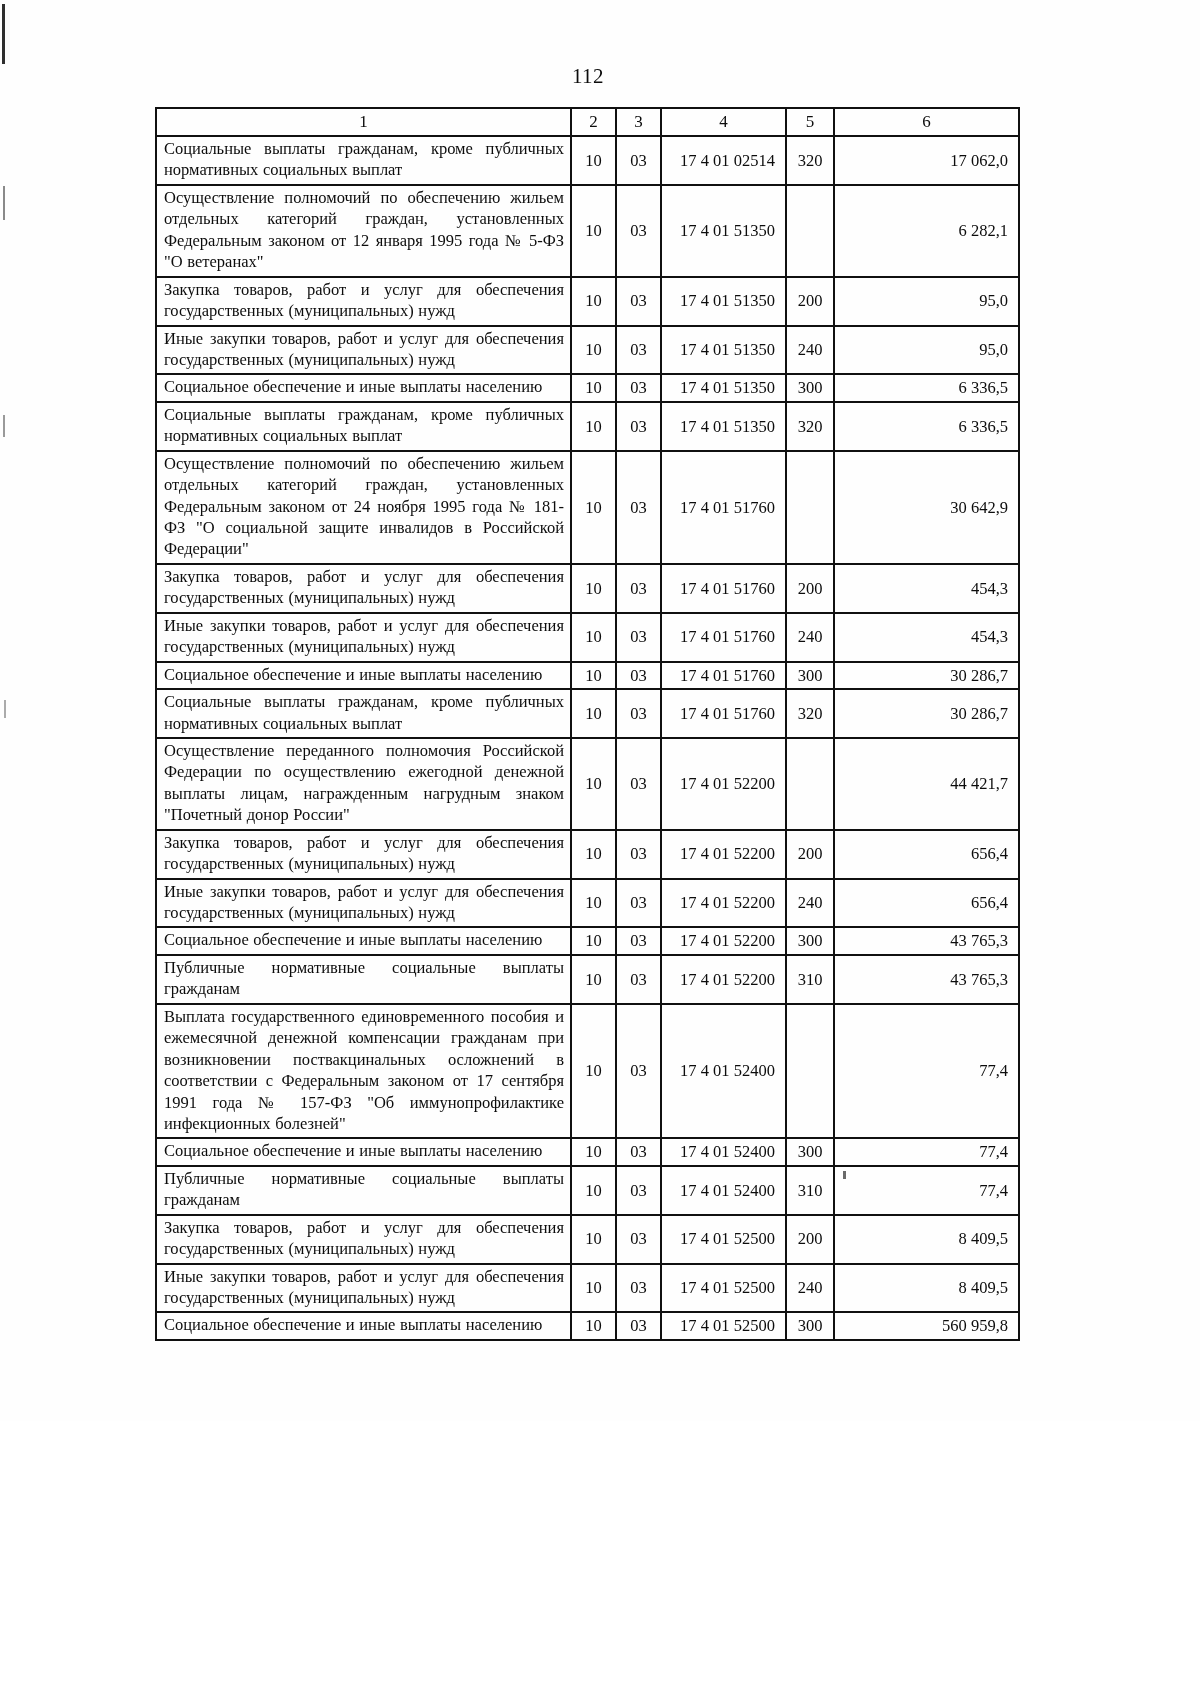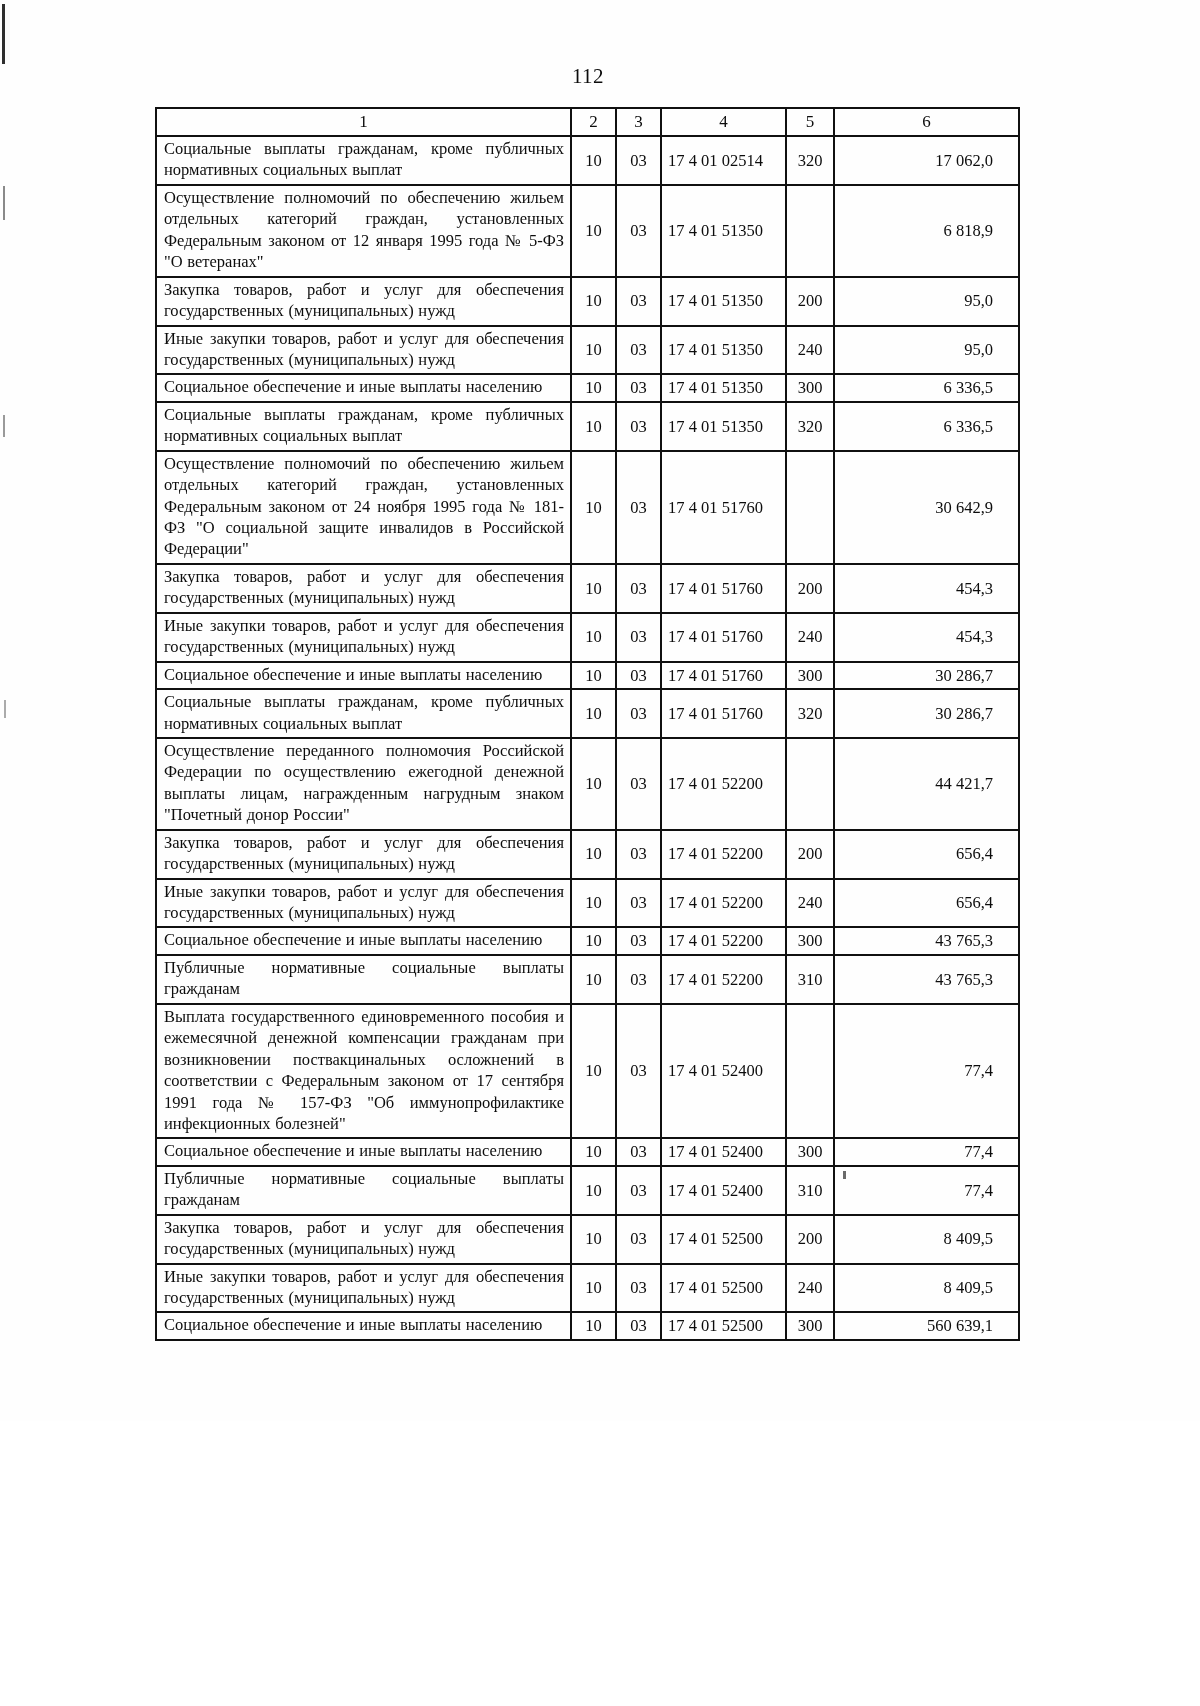--- a/index.html
+++ b/index.html
@@ -56,26 +56,26 @@
     word-spacing: 0.5px;
     margin-top: 24px;
   }
   td.c-num {
     text-align: center;
     padding: 1px 2px;
     white-space: nowrap;
   }
   td.c-code {
     text-align: left;
-    padding: 1px 2px 1px 6px;
+    padding: 1px 2px 1px 18px;
     white-space: nowrap;
   }
   td.c-sum {
     text-align: right;
-    padding: 1px 25px 1px 2px;
+    padding: 1px 10px 1px 2px;
     white-space: nowrap;
   }
   .artifact {
     position: absolute;
   }
   .art-edge-top    { left: 2px;  top: 4px;    width: 3px; height: 60px; background: #2e2e2e; }
   .art-edge-mid1   { left: 3px;  top: 186px;  width: 2px; height: 34px; background: #8a8a8a; }
   .art-edge-mid2   { left: 3px;  top: 415px;  width: 2px; height: 22px; background: #9a9a9a; }
   .art-edge-mid3   { left: 4px;  top: 700px;  width: 2px; height: 18px; background: #ababab; }
   .art-dot-1       { left: 120px; top: 1544px; width: 4px; height: 4px; border-radius: 50%; background: #555; }
@@ -117,21 +117,21 @@
           <td class="c-code">17 4 01 02514</td>
           <td class="c-num">320</td>
           <td class="c-sum">17 062,0</td>
         </tr>
         <tr>
           <td class="desc">Осуществление полномочий по обеспечению жильем отдельных категорий граждан, установленных Федеральным законом от 12 января 1995 года № 5-ФЗ "О ветеранах"</td>
           <td class="c-num">10</td>
           <td class="c-num">03</td>
           <td class="c-code">17 4 01 51350</td>
           <td class="c-num"></td>
-          <td class="c-sum">6 818,9</td>
+          <td class="c-sum">6 282,1</td>
         </tr>
         <tr>
           <td class="desc">Закупка товаров, работ и услуг для обеспечения государственных (муниципальных) нужд</td>
           <td class="c-num">10</td>
           <td class="c-num">03</td>
           <td class="c-code">17 4 01 51350</td>
           <td class="c-num">200</td>
           <td class="c-sum">95,0</td>
         </tr>
         <tr>
@@ -277,21 +277,21 @@
           <td class="c-code">17 4 01 52500</td>
           <td class="c-num">240</td>
           <td class="c-sum">8 409,5</td>
         </tr>
         <tr>
           <td class="desc">Социальное обеспечение и иные выплаты населению</td>
           <td class="c-num">10</td>
           <td class="c-num">03</td>
           <td class="c-code">17 4 01 52500</td>
           <td class="c-num">300</td>
-          <td class="c-sum">560 639,1</td>
+          <td class="c-sum">560 959,8</td>
         </tr>
       </tbody>
   </table>
 
   <div class="artifact art-edge-top"></div>
   <div class="artifact art-edge-mid1"></div>
   <div class="artifact art-edge-mid2"></div>
   <div class="artifact art-edge-mid3"></div>
   <div class="artifact art-dot-1"></div>
   <div class="artifact art-slash-1"></div>

